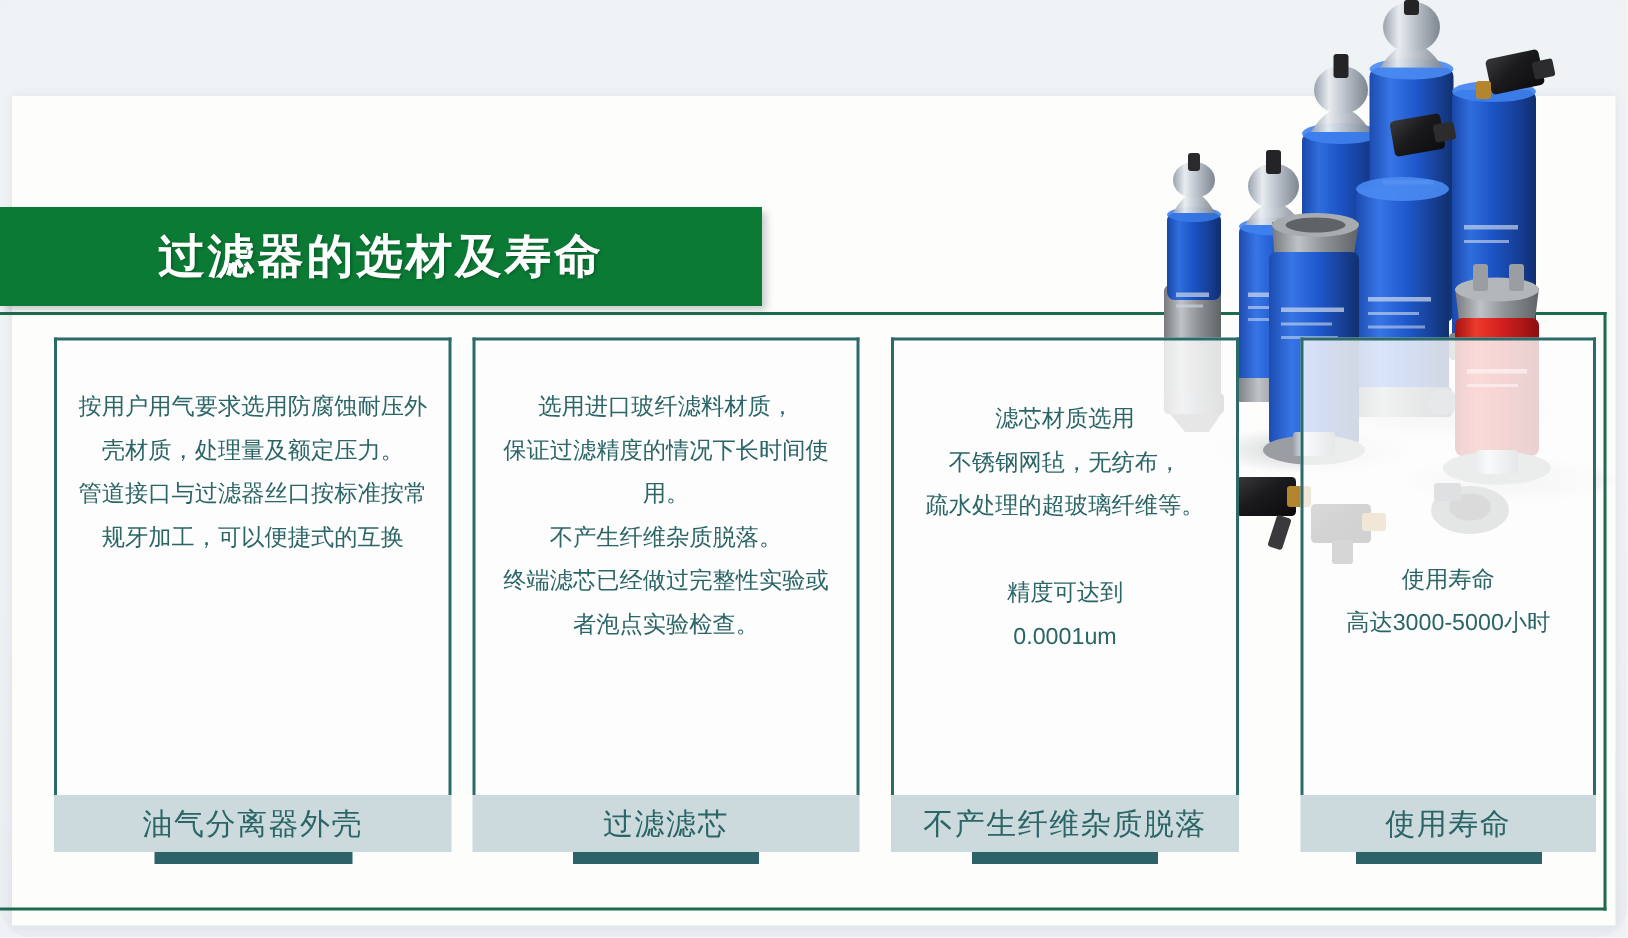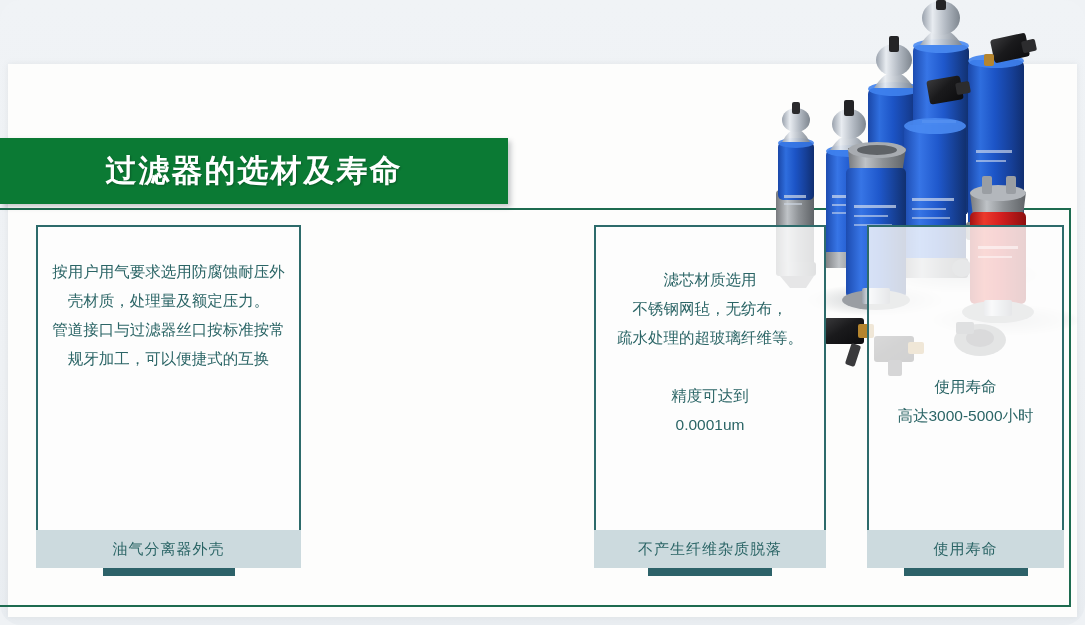--- a/index.html
+++ b/index.html
@@ -115,21 +115,21 @@
     padding: 0 14px;
     white-space: pre-line;
   }
   .col-label {
     height: 38px;
     background: #ccdade;
     display: flex;
     align-items: center;
     justify-content: center;
     color: #2b6566;
-    font-size: 15px;
+    font-size: 20px;
     letter-spacing: 1px;
   }
   .col-underline {
     height: 8px;
     background: #2d6269;
     margin: 0 auto;
   }
 
   
   .col-0 { left: 36px;  width: 265px; }
@@ -329,20 +329,32 @@
       <div class="col-box">
         <div class="col-text">按用户用气要求选用防腐蚀耐压外壳材质，处理量及额定压力。
 管道接口与过滤器丝口按标准按常规牙加工，可以便捷式的互换</div>
       </div>
       <div class="col-label">
         <span>油气分离器外壳</span>
       </div>
       <div class="col-underline"></div>
     </div>
 
+    <div class="col col-1">
+      <div class="col-box">
+        <div class="col-text">选用进口玻纤滤料材质，
+保证过滤精度的情况下长时间使用。
+不产生纤维杂质脱落。
+终端滤芯已经做过完整性实验或者泡点实验检查。</div>
+      </div>
+      <div class="col-label">
+        <span>过滤滤芯</span>
+      </div>
+      <div class="col-underline"></div>
+    </div>
 
     <div class="col col-2">
       <div class="col-box">
         <div class="col-text">滤芯材质选用
 不锈钢网毡，无纺布，
 疏水处理的超玻璃纤维等。
 
 精度可达到
 0.0001um</div>
       </div>

